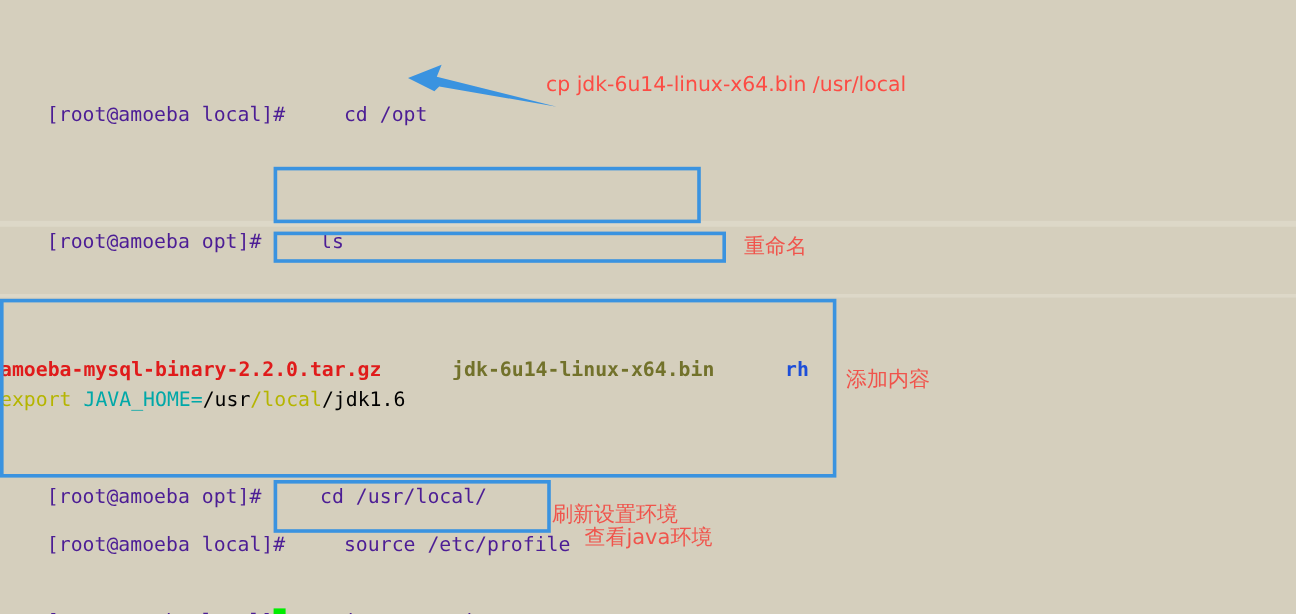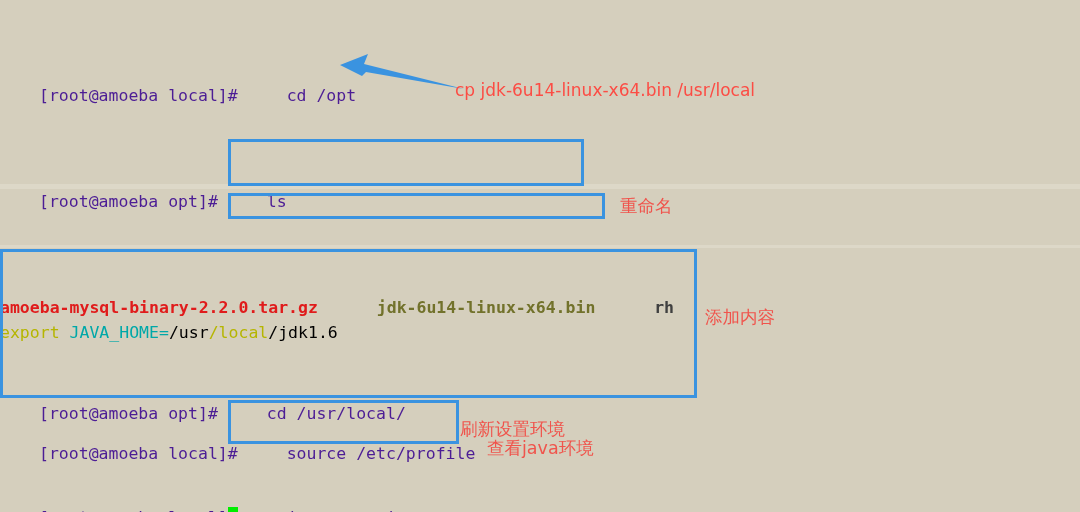--- a/index.html
+++ b/index.html
@@ -25,21 +25,21 @@
     width: 1080px;
     white-space: pre;
   }
   .line {
     height: 21.2px;
     white-space: pre;
     letter-spacing: 0px;
   }
   
   .c-red    { color: #e01b1b; font-weight: bold; }
-  .c-blue   { color: #404040; font-weight: bold; text-align: right; }
+  .c-blue   { color: #1d4ed8; font-weight: bold; text-align: right; }
   .c-olive  { color: #72722b; font-weight: bold; }
   .c-plain  { color: #4c1d95; padding-left: 39px; }
   
   .v-yellow { color: #b5b500; }
   .v-cyan   { color: #00a8a8; }
   .v-magenta{ color: #d000d0; }
   .v-black  { color: #000000; }
   .cursor-dark {
     background: #00ee00;
     color: #000000;
@@ -142,19 +142,19 @@
 
   <div class="box" style="left:228px;top:139px;width:356px;height:47px;"></div>
   <div class="box" style="left:228px;top:193px;width:377px;height:26px;"></div>
   <div class="box" style="left:0px;top:249px;width:697px;height:149px;"></div>
   <div class="box" style="left:228px;top:400px;width:231px;height:44px;"></div>
 
   <svg id="arrow" width="130" height="45" viewBox="0 0 130 45">
     <polygon points="0,13 28,2 24,12 124,37 26,20 22,24" fill="#3a93e0"></polygon>
   </svg>
 
-  <div class="anno-cmd" style="left:455px;top:80px;">cp jdk-6u14-linux-x64.bin /usr/local</div>
+  <div class="anno-cmd" style="left:455px;top:61px;">cp jdk-6u14-linux-x64.bin /usr/local</div>
   <div class="anno" style="left:620px;top:197px;">重命名</div>
   <div class="anno" style="left:705px;top:308px;">添加内容</div>
   <div class="anno" style="left:460px;top:410px;margin-top:10px;">刷新设置环境</div>
   <div class="anno" style="left:487px;top:439px;">查看java环境</div>
 
 </div>
 
 </body></html>

